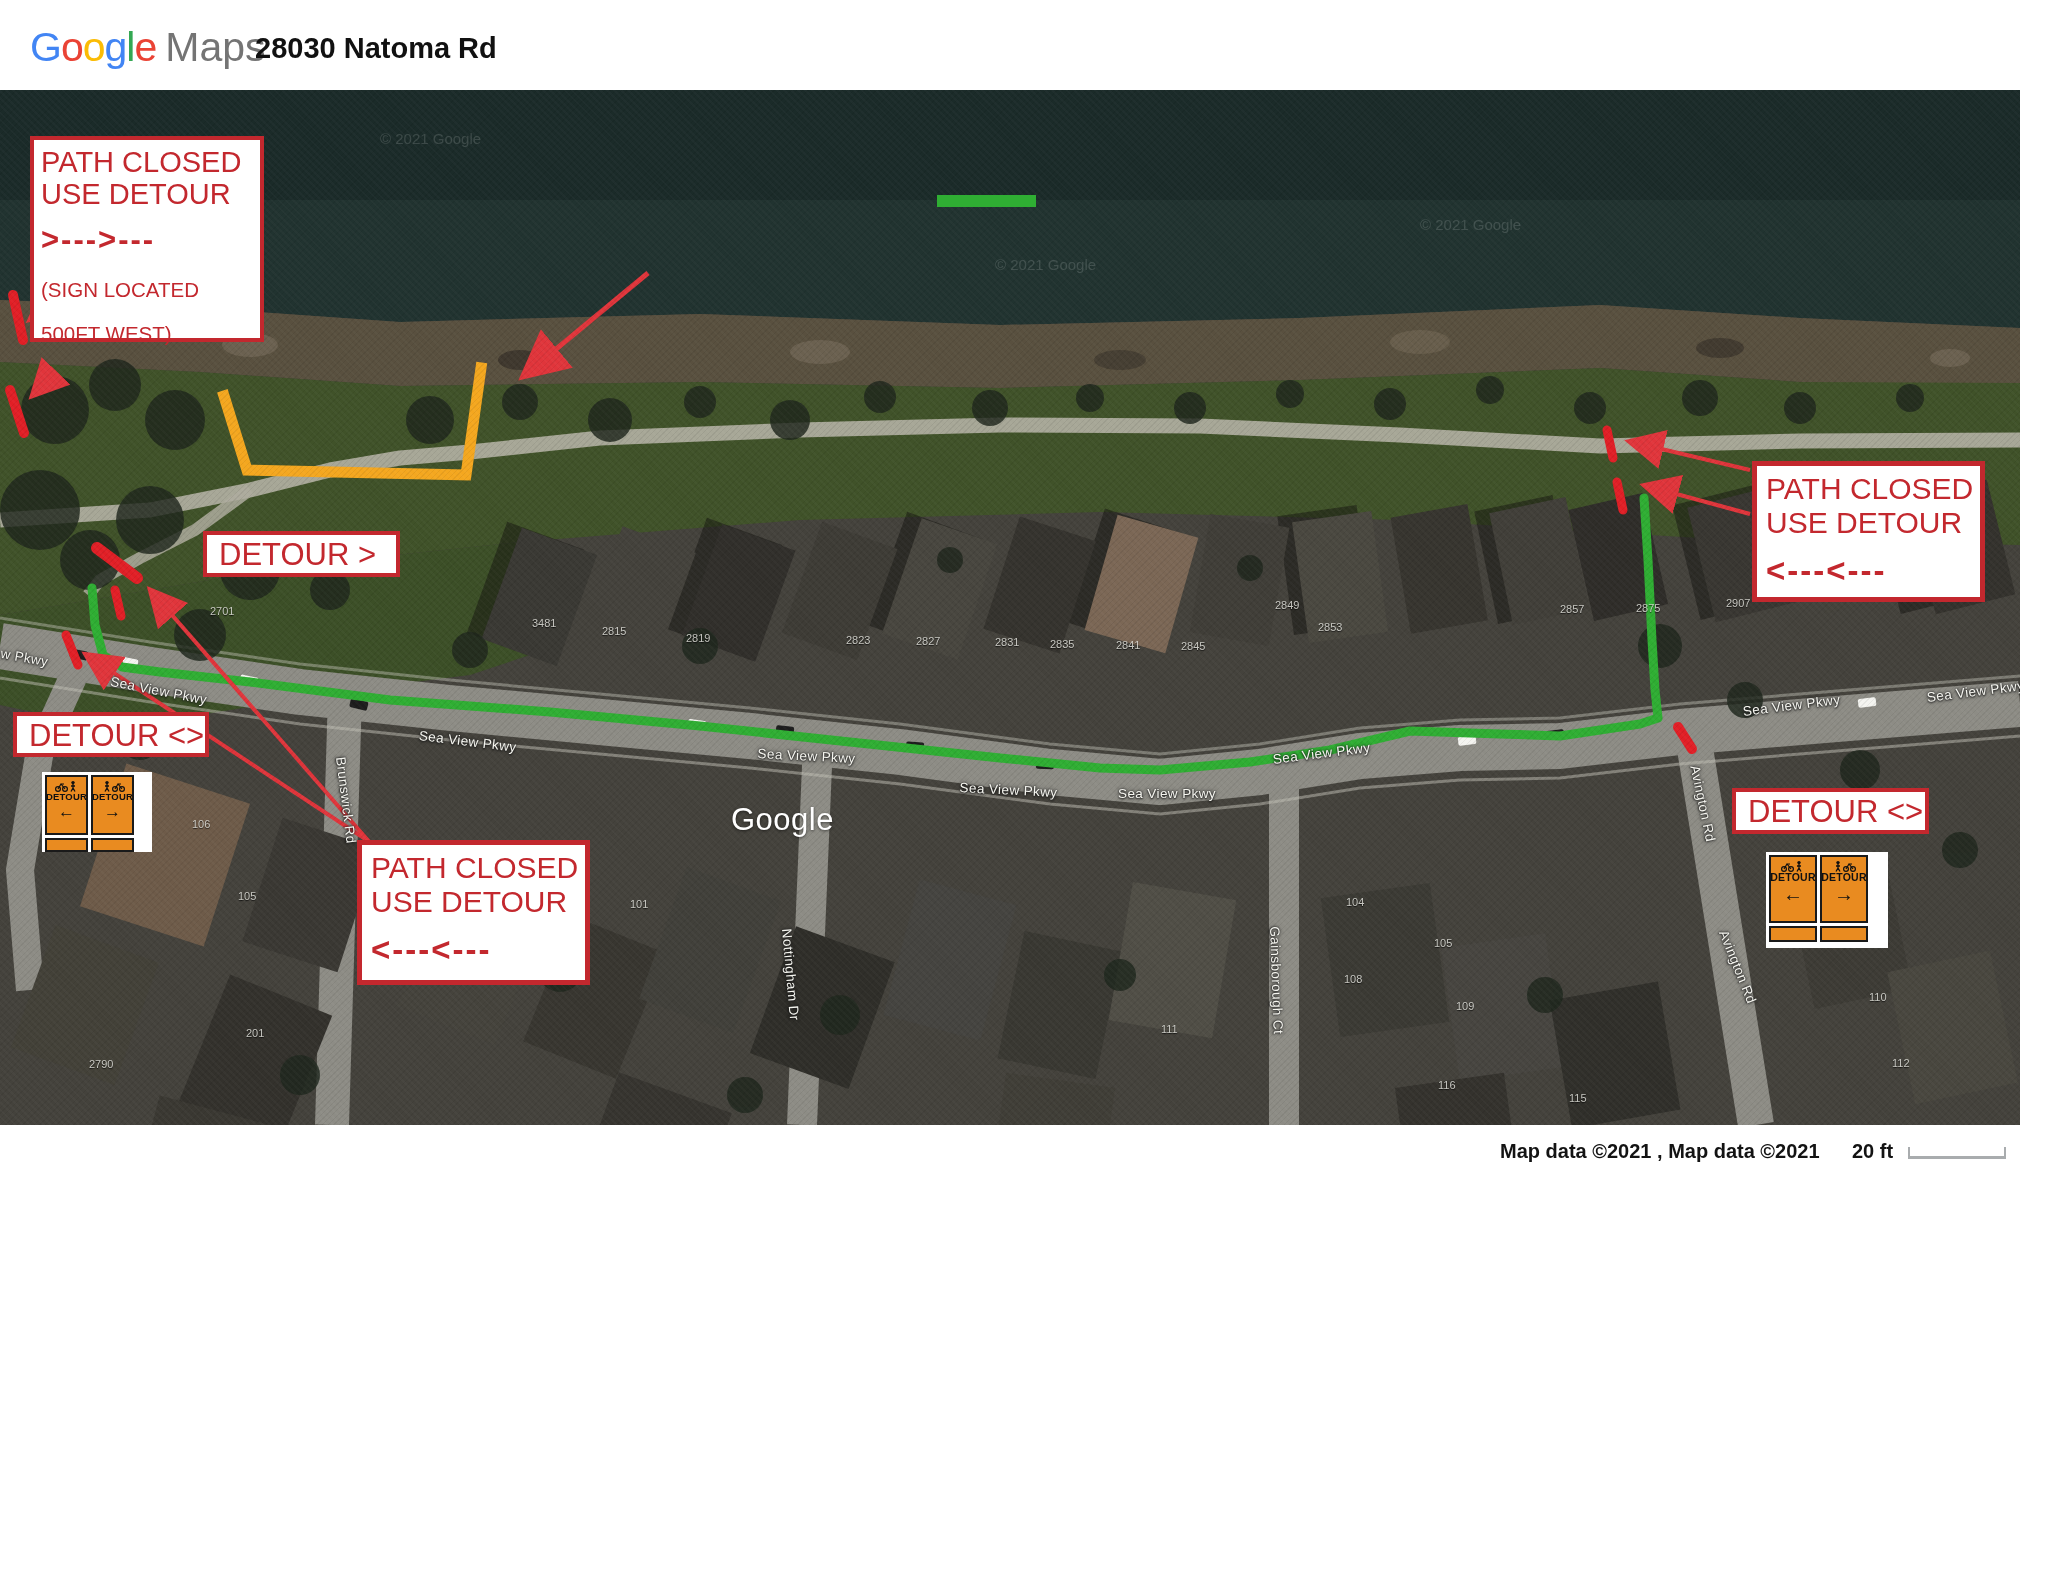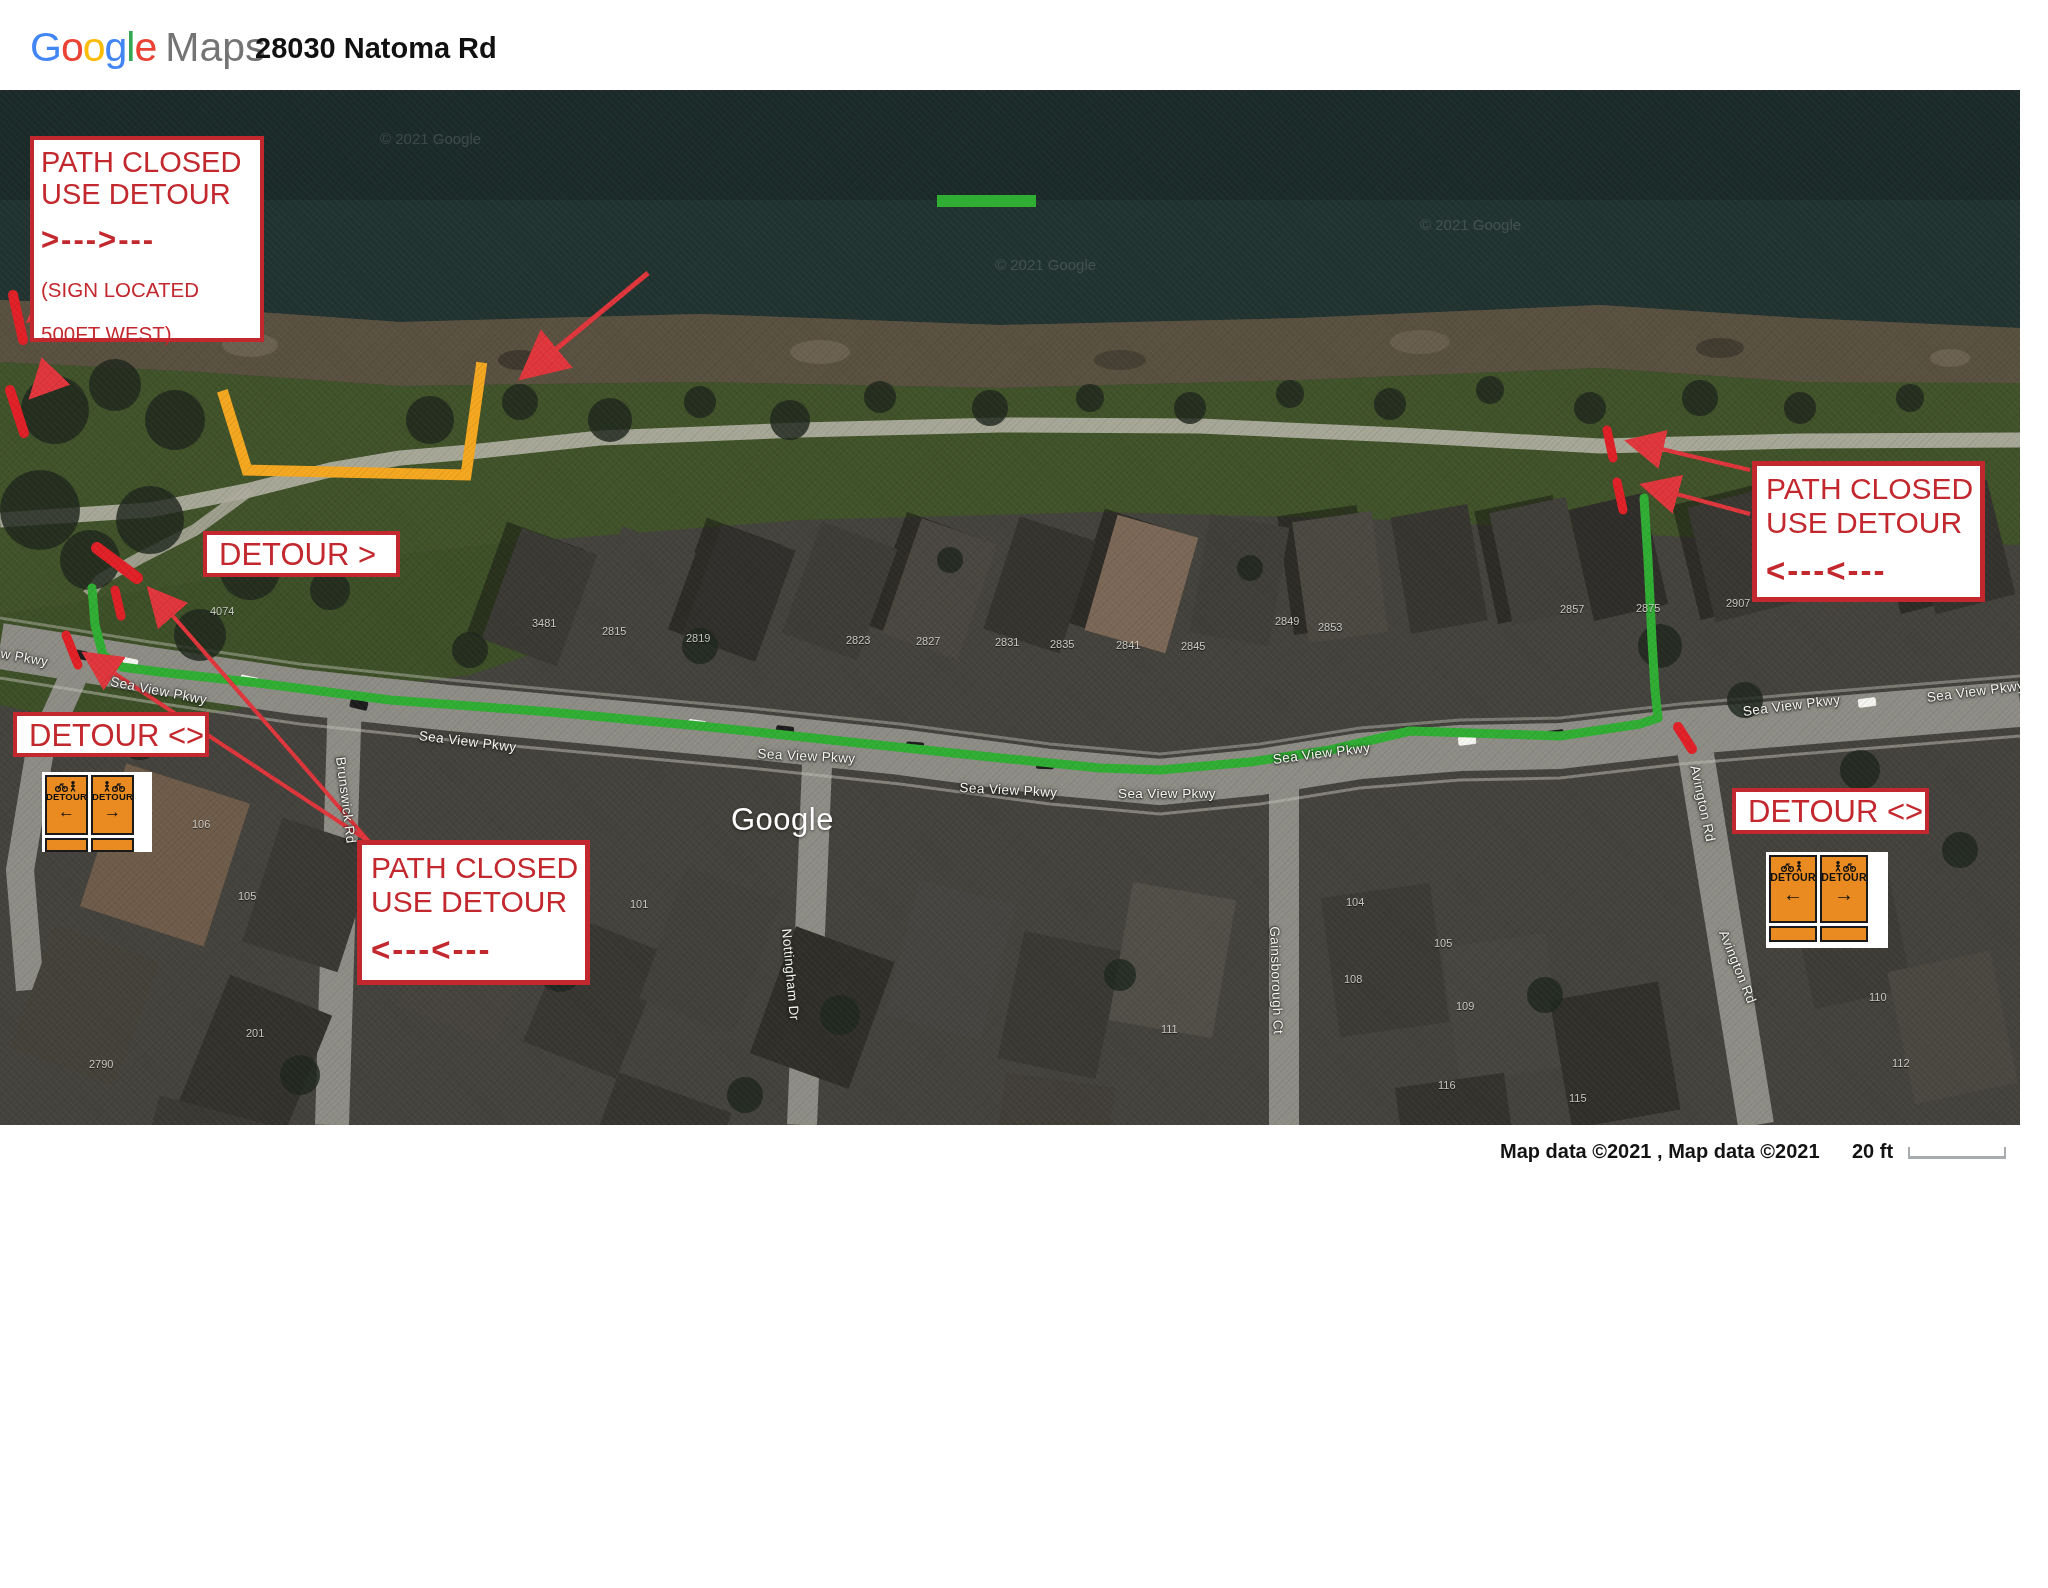--- a/index.html
+++ b/index.html
@@ -276,31 +276,31 @@
         <div class="street-label" style="left: 1272px; top: 662px; transform: rotate(-7deg);">Sea View Pkwy</div>
         <div class="street-label" style="left: 1742px; top: 614px; transform: rotate(-7deg);">Sea View Pkwy</div>
         <div class="street-label" style="left: 1926px; top: 600px; transform: rotate(-7deg);">Sea View Pkwy</div>
         <div class="street-label" style="left: 348px; top: 666px; transform: rotate(83deg);">Brunswick Rd</div>
         <div class="street-label" style="left: 794px; top: 838px; transform: rotate(85deg);">Nottingham Dr</div>
         <div class="street-label" style="left: 1282px; top: 836px; transform: rotate(88deg);">Gainsborough Ct</div>
         <div class="street-label" style="left: 1702px; top: 674px; transform: rotate(78deg);">Avington Rd</div>
         <div class="street-label" style="left: 1730px; top: 838px; transform: rotate(68deg);">Avington Rd</div>
       </div>
     <div id="house-numbers">
-        <div class="house-number" style="left: 210px; top: 515px;">4074</div>
+        <div class="house-number" style="left: 210px; top: 515px;">2701</div>
         <div class="house-number" style="left: 532px; top: 527px;">3481</div>
         <div class="house-number" style="left: 602px; top: 535px;">2815</div>
         <div class="house-number" style="left: 686px; top: 542px;">2819</div>
         <div class="house-number" style="left: 846px; top: 544px;">2823</div>
         <div class="house-number" style="left: 916px; top: 545px;">2827</div>
         <div class="house-number" style="left: 995px; top: 546px;">2831</div>
         <div class="house-number" style="left: 1050px; top: 548px;">2835</div>
         <div class="house-number" style="left: 1116px; top: 549px;">2841</div>
         <div class="house-number" style="left: 1181px; top: 550px;">2845</div>
-        <div class="house-number" style="left: 1275px; top: 525px;">2849</div>
+        <div class="house-number" style="left: 1275px; top: 509px;">2849</div>
         <div class="house-number" style="left: 1318px; top: 531px;">2853</div>
         <div class="house-number" style="left: 1560px; top: 513px;">2857</div>
         <div class="house-number" style="left: 1636px; top: 512px;">2875</div>
         <div class="house-number" style="left: 1726px; top: 507px;">2907</div>
         <div class="house-number" style="left: 192px; top: 728px;">106</div>
         <div class="house-number" style="left: 238px; top: 800px;">105</div>
         <div class="house-number" style="left: 630px; top: 808px;">101</div>
         <div class="house-number" style="left: 1346px; top: 806px;">104</div>
         <div class="house-number" style="left: 1434px; top: 847px;">105</div>
         <div class="house-number" style="left: 1344px; top: 883px;">108</div>

